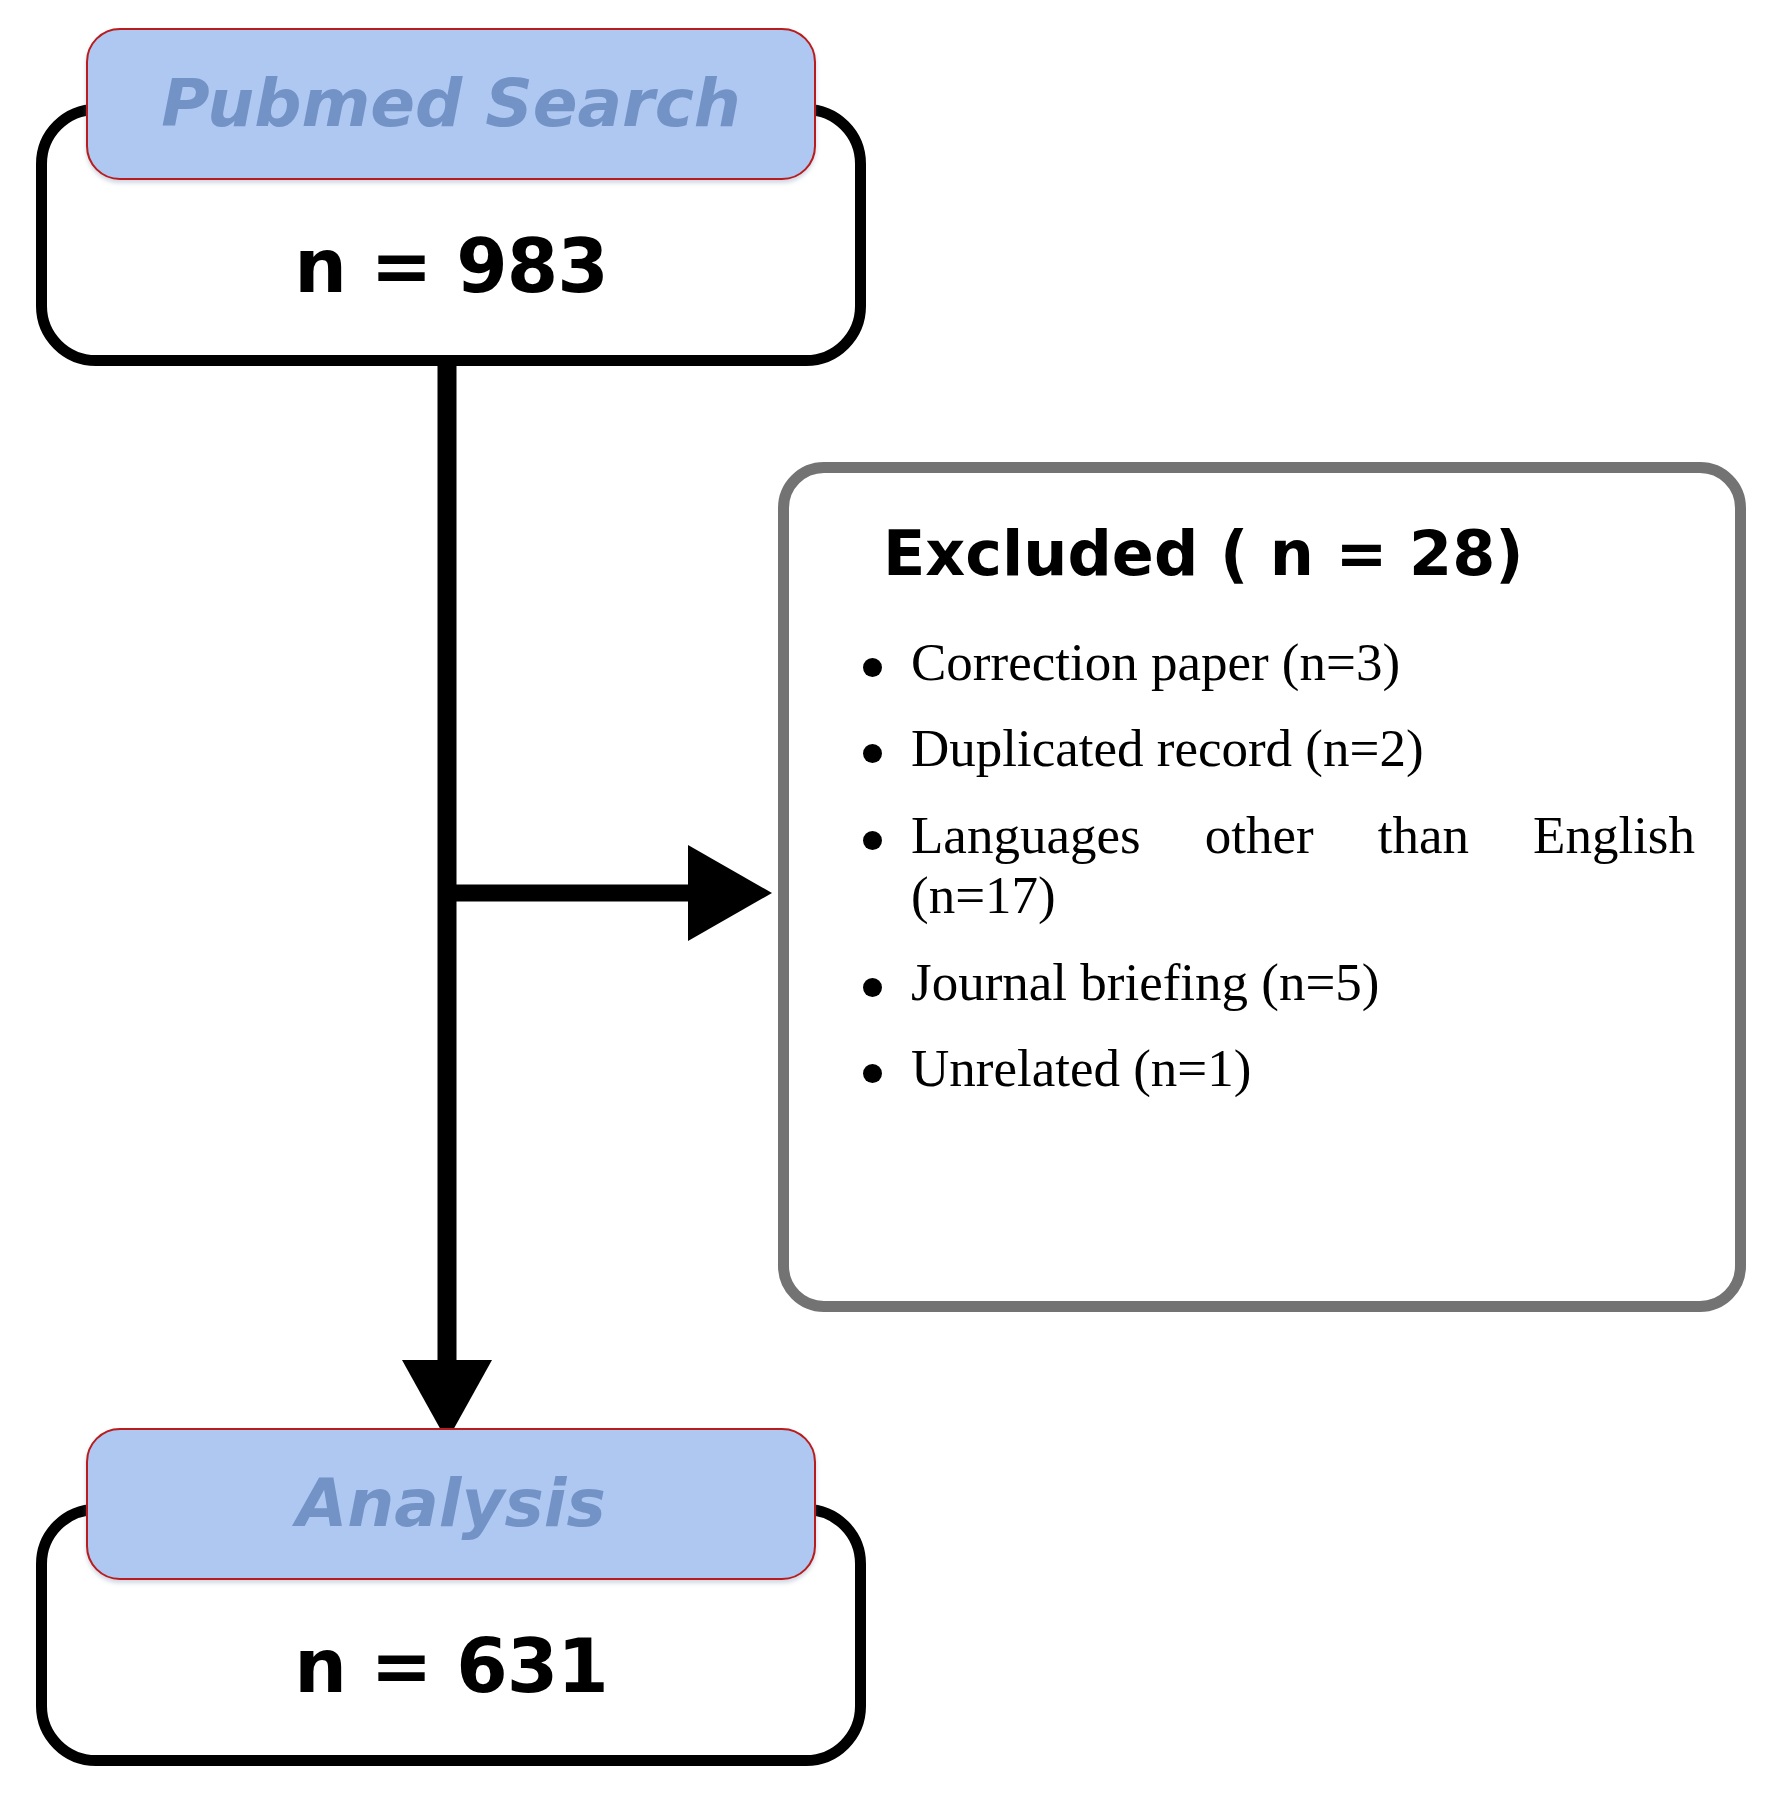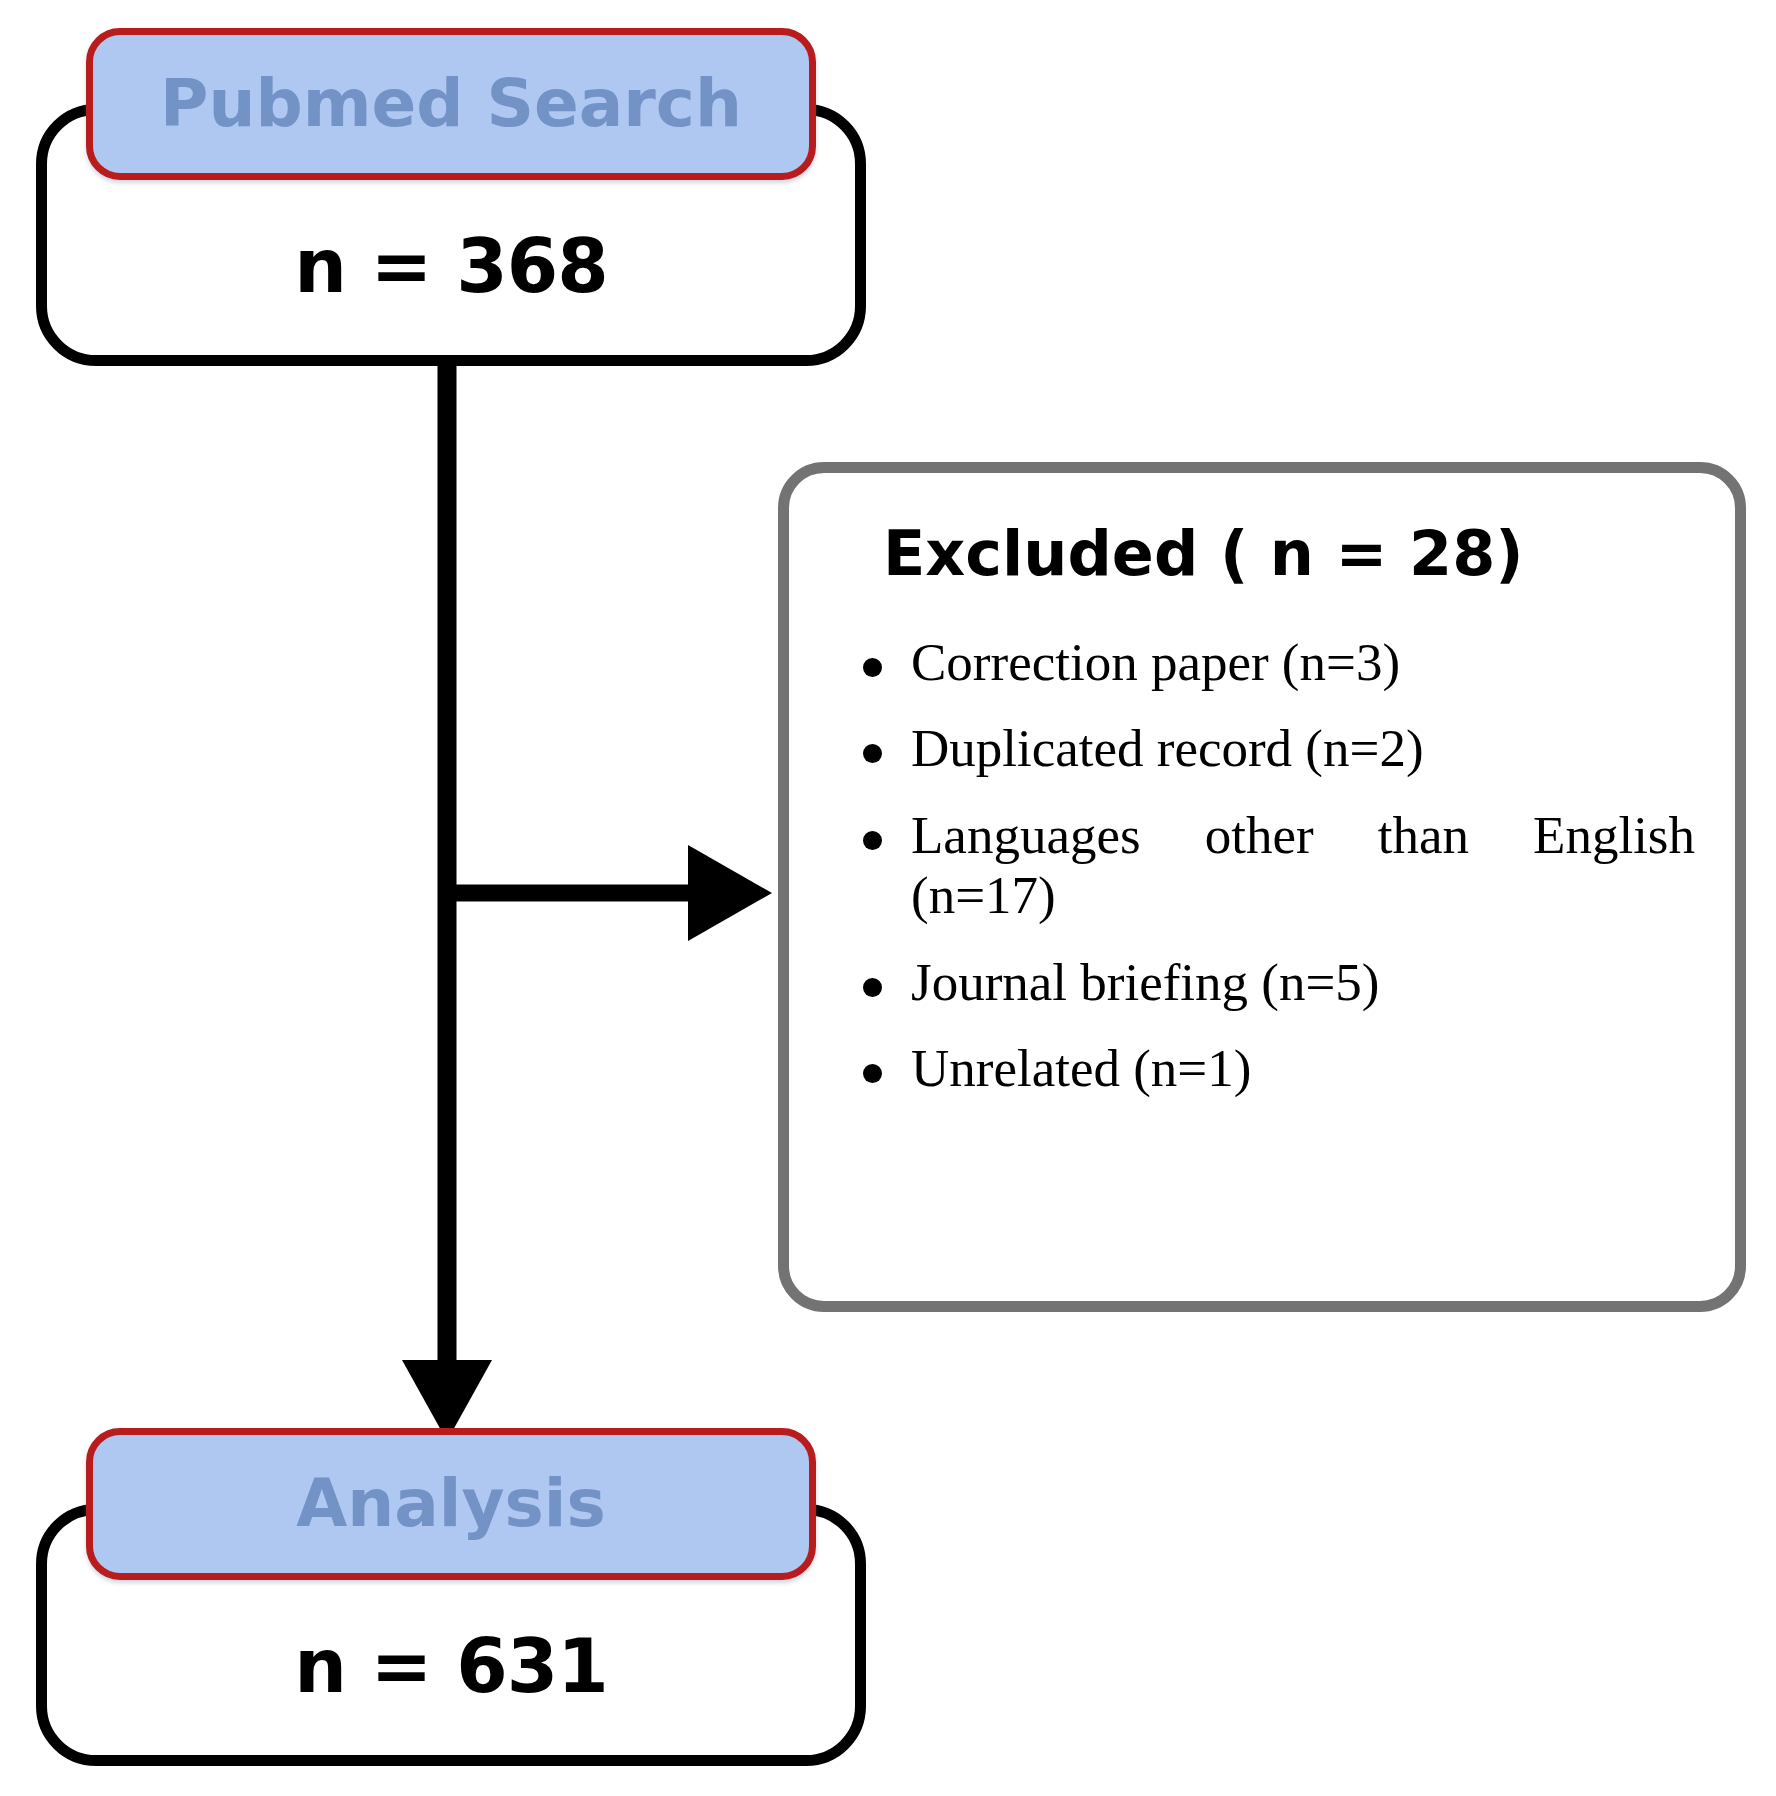--- a/index.html
+++ b/index.html
@@ -50,27 +50,28 @@
     color: #000000;
     font-family: "DejaVu Sans", sans-serif;
     white-space: nowrap;
   }
 
   
   .blue-capsule {
     position: absolute;
     box-sizing: border-box;
     background: #aec8f2;
-    border: 7px solid #b91c1c;
+    border: 2px solid #b91c1c;
     border-radius: 34px;
     z-index: 3;
     display: flex;
     align-items: center;
     justify-content: center;
     box-shadow: 0 3px 4px rgba(120,140,175,0.35);
+    font-style: italic;
   }
   .blue-capsule .cap-label {
     font-weight: 700;
     font-size: 66px;
     color: #7392c6;
     font-family: "DejaVu Sans", sans-serif;
     letter-spacing: 0px;
     line-height: 1;
     white-space: nowrap;
   }
@@ -136,21 +137,21 @@
     <line x1="447" y1="362" x2="447" y2="1378" stroke="#000000" stroke-width="19"></line>
 
     <polygon points="402,1360 492,1360 447,1441" fill="#000000"></polygon>
 
     <line x1="447" y1="893" x2="700" y2="893" stroke="#000000" stroke-width="17"></line>
 
     <polygon points="688,845 688,941 772,893" fill="#000000"></polygon>
   </svg>
 
   <div class="outer-frame" style="left:36px; top:104px; width:830px; height:262px;">
-    <span class="count" style="top:108px;">n = 368</span>
+    <span class="count" style="top:108px;">n = 983</span>
   </div>
   <div class="blue-capsule" style="left:86px; top:28px; width:730px; height:152px;">
     <span class="cap-label">Pubmed Search</span>
   </div>
 
   <div id="excluded-panel">
     <div id="excluded-title">Excluded ( n = 28)</div>
     <ul class="ex-list">
       <li class="ex-item">
         <span class="dot"></span>

